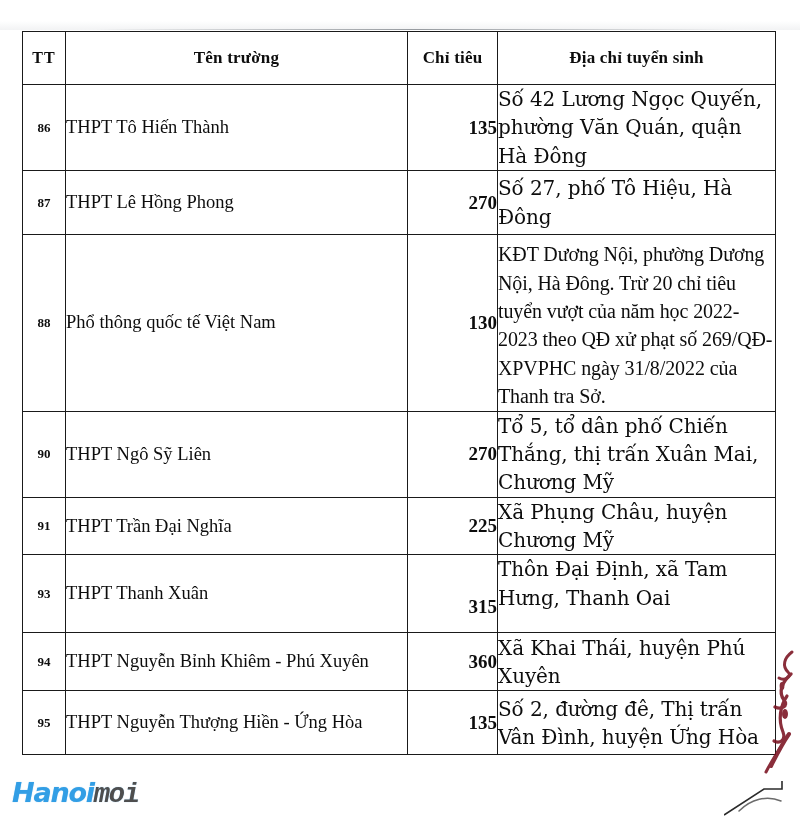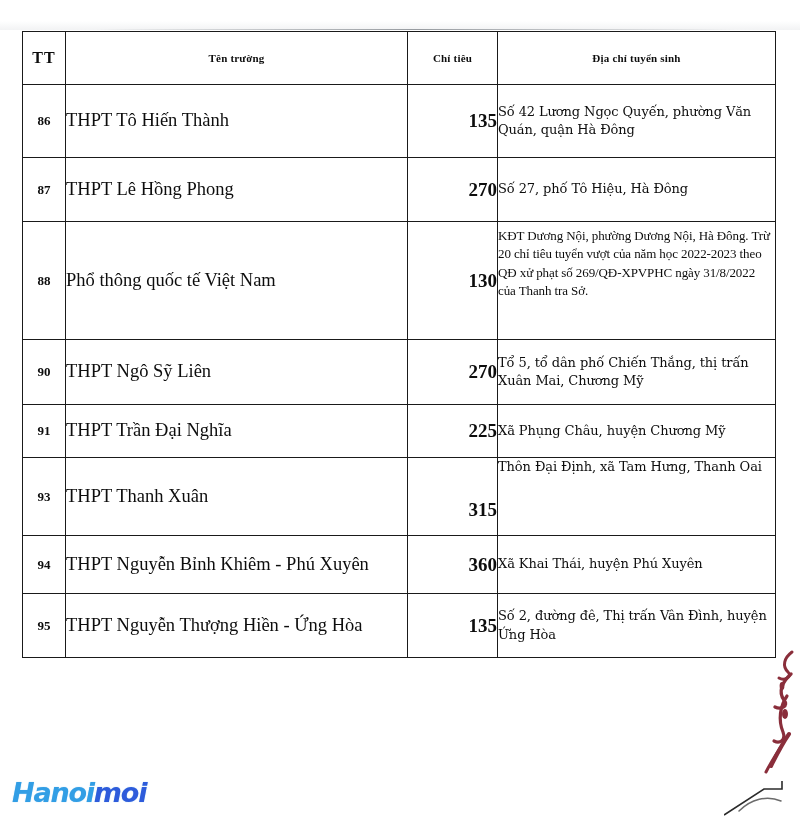--- a/index.html
+++ b/index.html
@@ -52,21 +52,21 @@
   col.c-tt    { width: 43px; }
   col.c-name  { width: 342px; }
   col.c-quota { width: 90px; }
   col.c-addr  { width: 278px; }
 
   
   .hdr th {
     height: 52px;
     text-align: center;
     font-weight: bold;
-    font-size: 11px;
+    font-size: 17px;
     letter-spacing: .2px;
   }
   .hdr th.h-tt { font-size: 16px; letter-spacing: 1px; }
 
   
   .cell-tt {
     text-align: center;
     font-size: 13px;
     font-weight: 700;
     padding: 0 2px;
@@ -79,21 +79,21 @@
   .cell-name .alias {
     font-style: italic;
   }
   .cell-quota {
     text-align: right;
     font-size: 19px;
     font-weight: 600;
     padding: 0 13px 0 0;
   }
   .cell-addr {
-    font-size: 13px;
+    font-size: 20px;
     line-height: 1.42;
     padding: 3px 5px 3px 8px;
     font-family: "DejaVu Serif", "Liberation Serif", serif;
     letter-spacing: -0.1px;
   }
 
   
   tr.r86 td { height: 72px; }
   tr.r87 td { height: 63px; }
   tr.r88 td { height: 112px; }
@@ -119,21 +119,21 @@
     font-family: "DejaVu Sans", sans-serif;
     font-size: 27px;
     font-weight: bold;
     font-style: italic;
     letter-spacing: -1.2px;
     color: #2196e3;
     opacity: .92;
     text-shadow: 0 0 1px rgba(33,150,227,.5);
     user-select: none;
   }
-  .watermark .wm-light { color: #1d4ed8; }
+  .watermark .wm-light { color: #404040; font-family: Liberation Mono, monospace; }
 
   
   .sig-mark {
     position: absolute;
     right: 2px;
     top: 648px;
     width: 36px;
     height: 130px;
     pointer-events: none;
     opacity: .88;

